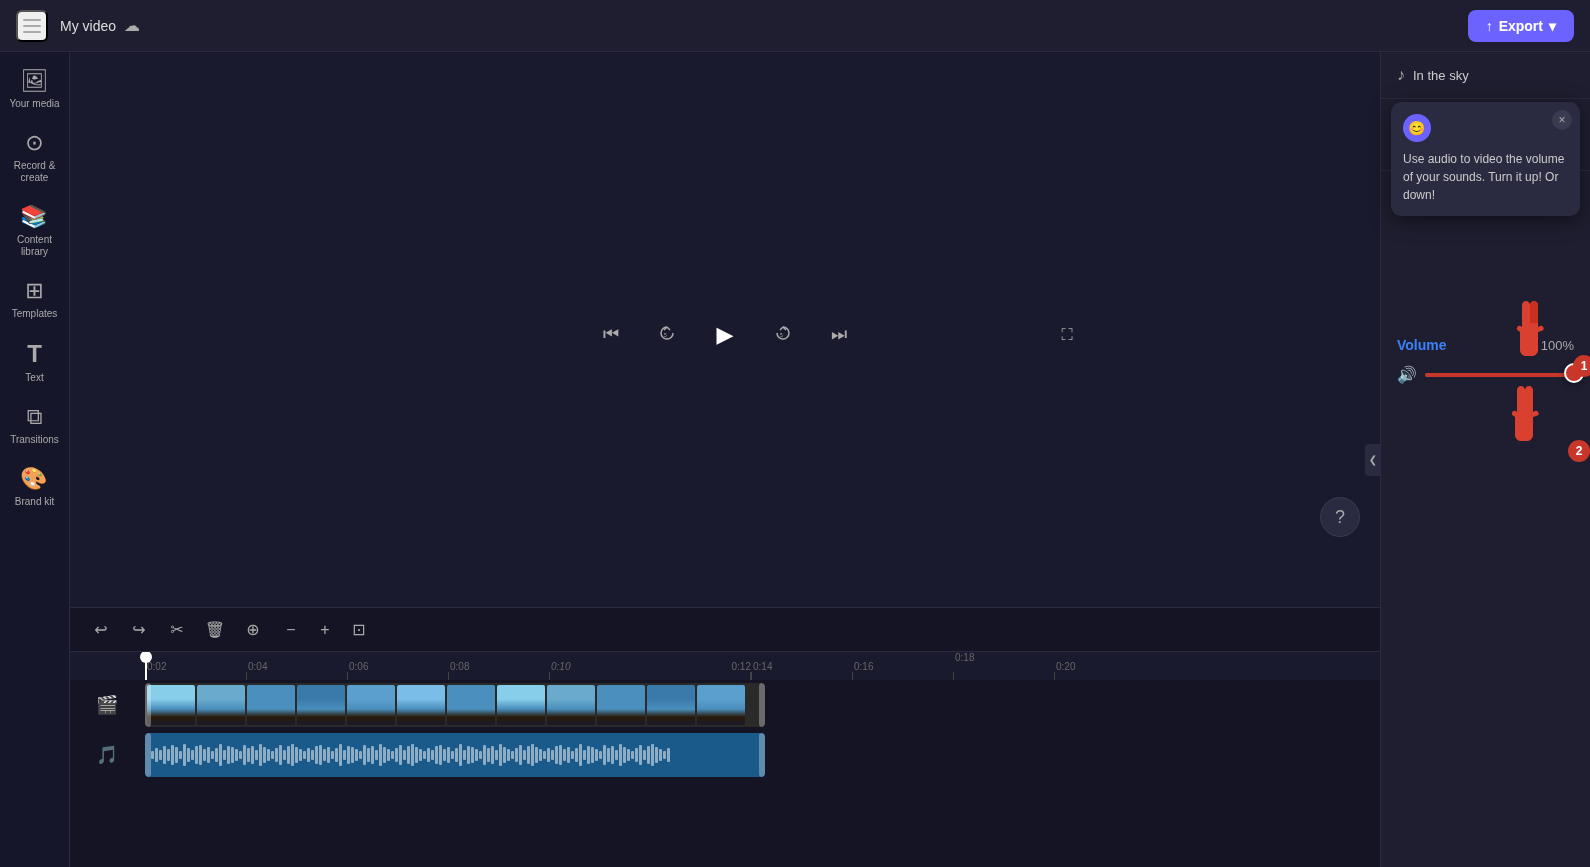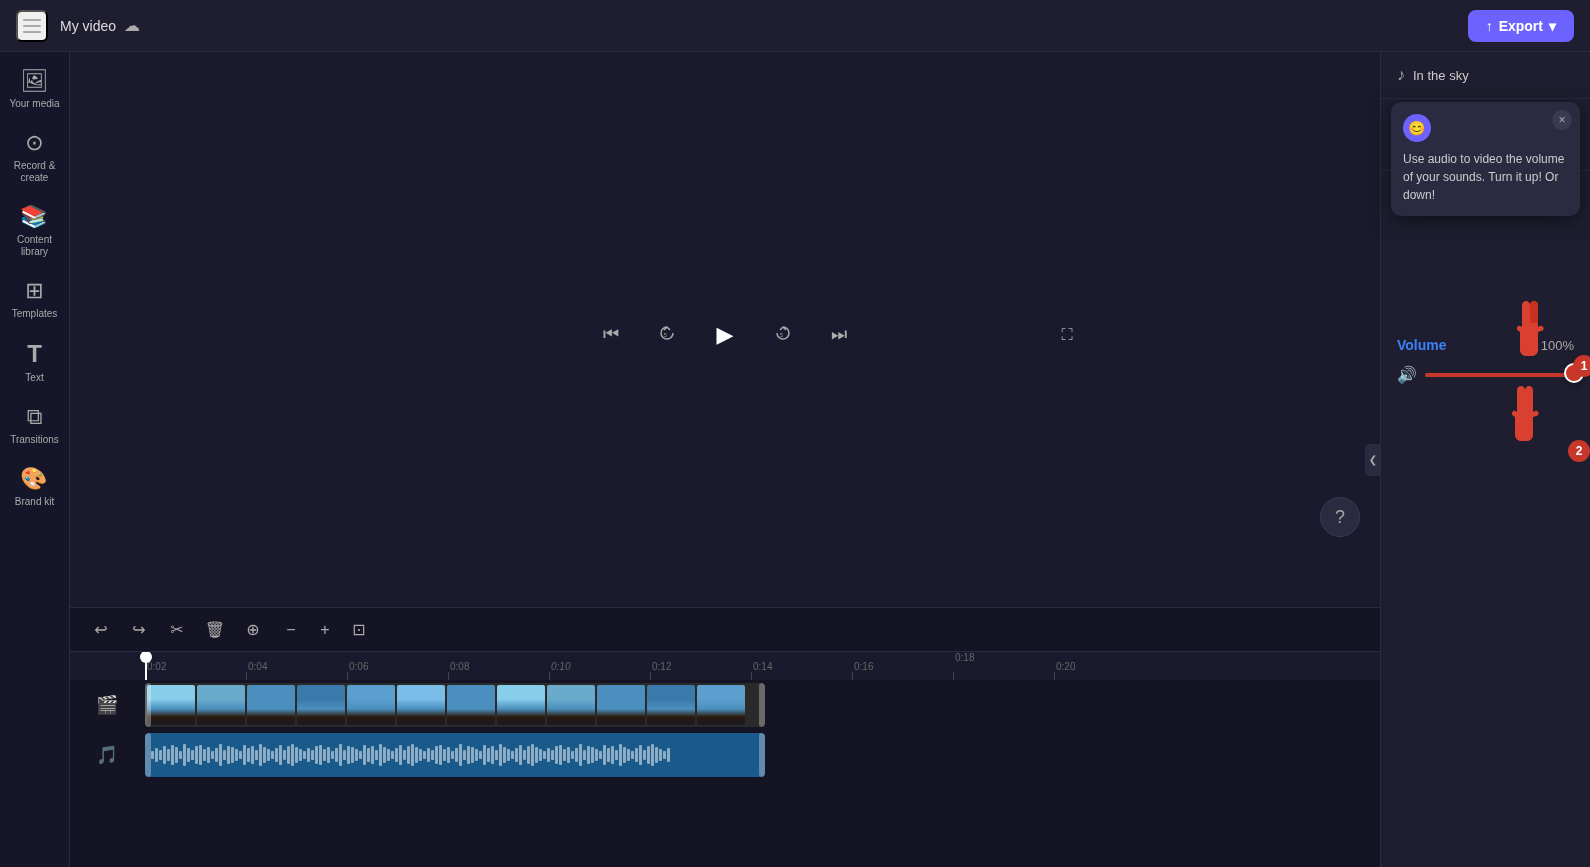--- a/index.html
+++ b/index.html
@@ -674,21 +674,21 @@
               <div class="ruler-mark-line"></div>
             </div>
             <div class="ruler-mark" style="width: 101px;">
               <span>0:08</span>
               <div class="ruler-mark-line"></div>
             </div>
             <div class="ruler-mark" style="width: 101px; font-style: italic;">
               <span>0:10</span>
               <div class="ruler-mark-line"></div>
             </div>
-            <div class="ruler-mark" style="width: 101px;">
+            <div class="ruler-mark" style="width: 101px; align-items: flex-end;">
               <span>0:12</span>
               <div class="ruler-mark-line"></div>
             </div>
             <div class="ruler-mark" style="width: 101px;">
               <span>0:14</span>
               <div class="ruler-mark-line"></div>
             </div>
             <div class="ruler-mark" style="width: 101px;">
               <span>0:16</span>
               <div class="ruler-mark-line"></div>

